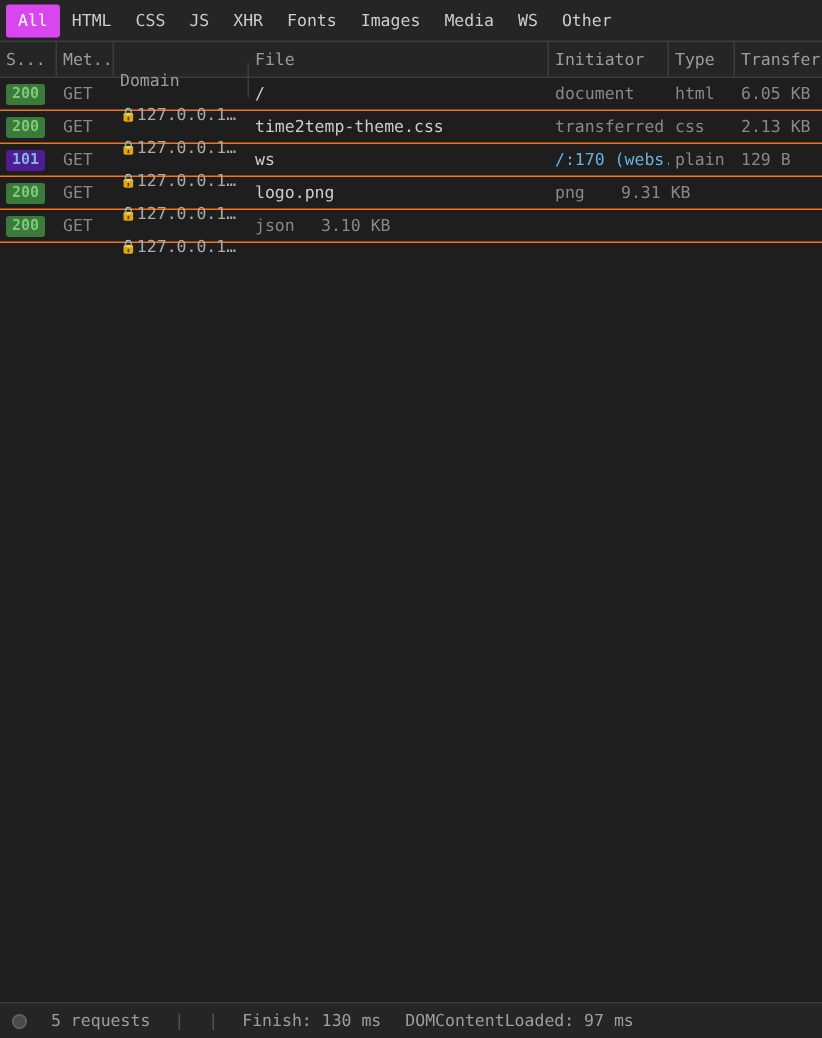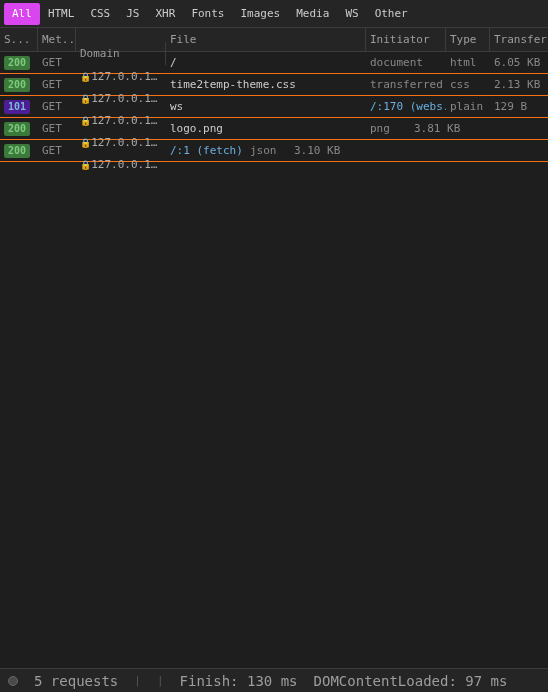--- a/index.html
+++ b/index.html
@@ -126,21 +126,21 @@
       align-items: center;
       background-color: #252526;
       border-top: 1px solid #3c3c3c;
       height: 24px;
       padding: 0 8px;
       gap: 16px;
       flex-shrink: 0;
     }
     .status-bar-item {
       color: #9d9d9d;
-      font-size: 14px;
+      font-size: 11px;
       white-space: nowrap;
     }
     .status-dot {
       width: 10px;
       height: 10px;
       border-radius: 50%;
       background-color: #4a4a4a;
       border: 1px solid #666;
       flex-shrink: 0;
     }
@@ -235,32 +235,31 @@
         <div class="td col-status">
           <span class="status-badge status-200">200</span>
         </div>
         <div class="td col-method text-dim">GET</div>
         <div class="td col-domain">
           <span class="lock-icon">🔒</span>
           <span style="color:#aaa;overflow:hidden;text-overflow:ellipsis;white-space:nowrap;">127.0.0.1...</span>
         </div>
         <div class="td col-file text-file">logo.png</div>
         <div class="td col-type text-dim">png</div>
-        <div class="td col-trans text-dim">3.81 KB</div>
-      </div>
-      <div class="table-row">
-        <div class="td col-status">
-          <span class="status-badge status-200">200</span>
-        </div>
-        <div class="td col-method text-dim">GET</div>
-        <div class="td col-domain">
-          <span class="lock-icon">🔒</span>
-          <span style="color:#aaa;overflow:hidden;text-overflow:ellipsis;white-space:nowrap;">127.0.0.1...</span>
-        </div>
-        <div class="td col-init" style="color: rgb(106, 176, 222);">/:1 (fetch)</div>
+        <div class="td col-trans text-dim">9.31 KB</div>
+      </div>
+      <div class="table-row">
+        <div class="td col-status">
+          <span class="status-badge status-200">200</span>
+        </div>
+        <div class="td col-method text-dim">GET</div>
+        <div class="td col-domain">
+          <span class="lock-icon">🔒</span>
+          <span style="color:#aaa;overflow:hidden;text-overflow:ellipsis;white-space:nowrap;">127.0.0.1...</span>
+        </div>
         <div class="td col-type text-dim">json</div>
         <div class="td col-trans text-dim">3.10 KB</div>
       </div>
     </div>
 </div>
 
 <div class="status-bar">
   <div class="status-dot"></div>
   <span class="status-bar-item">5 requests</span>
   <span class="separator">|</span>

